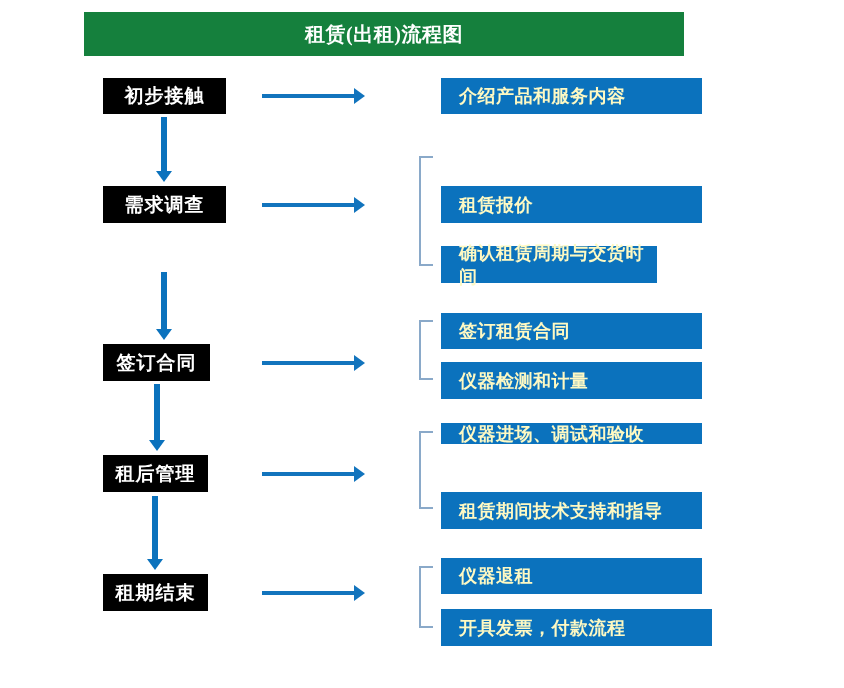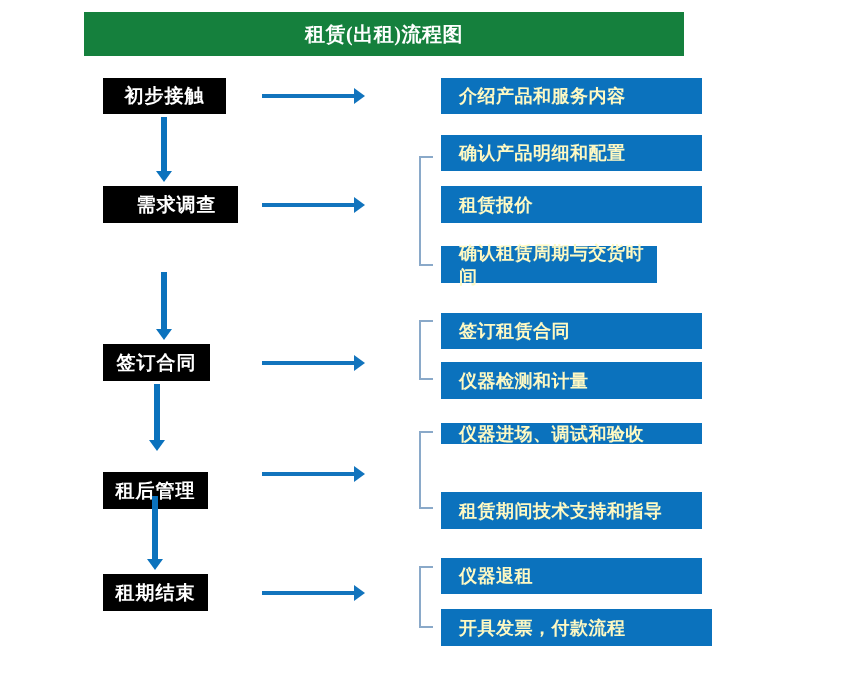--- a/index.html
+++ b/index.html
@@ -124,25 +124,25 @@
 </style>
 </head>
 <body>
 
 <div id="canvas">
 
   <div class="title-bar">租赁(出租)流程图</div>
 
   <div class="stage-box" style="left:103px; top:78px; width:123px; height:36px;">初步接触</div>
 
-  <div class="stage-box" style="left:103px; top:186px; width:123px; height:37px;padding-left:12px;">需求调查</div>
+  <div class="stage-box" style="left:103px; top:186px; width:123px; height:37px;">需求调查</div>
 
   <div class="stage-box" style="left:103px; top:344px; width:107px; height:37px;">签订合同</div>
 
-  <div class="stage-box" style="left:103px; top:455px; width:105px; height:37px;margin-top:17px;">租后管理</div>
+  <div class="stage-box" style="left:103px; top:455px; width:105px; height:37px;">租后管理</div>
 
   <div class="stage-box" style="left:103px; top:574px; width:105px; height:37px;">租期结束</div>
 
   <div class="v-arrow" style="left:154px; top:117px; height:65px;">
     <div class="shaft" style="height:54px;"></div>
     <div class="head"></div>
   </div>
 
   <div class="v-arrow" style="left:154px; top:272px; height:68px;">
     <div class="shaft" style="height:57px;"></div>
@@ -187,21 +187,20 @@
   <div class="bracket" style="left:419px; top:156px; height:110px;"></div>
 
   <div class="bracket" style="left:419px; top:320px; height:60px;"></div>
 
   <div class="bracket" style="left:419px; top:431px; height:78px;"></div>
 
   <div class="bracket" style="left:419px; top:566px; height:62px;"></div>
 
   <div class="detail-box" style="left:441px; top:78px; width:261px; height:36px;">介绍产品和服务内容</div>
 
-  <div class="detail-box" style="left:441px; top:135px; width:261px; height:36px;">确认产品明细和配置</div>
 
   <div class="detail-box" style="left:441px; top:186px; width:261px; height:37px;">租赁报价</div>
 
   <div class="detail-box" style="left:441px; top:246px; width:216px; height:37px;">确认租赁周期与交货时间</div>
 
   <div class="detail-box" style="left:441px; top:313px; width:261px; height:36px;">签订租赁合同</div>
 
   <div class="detail-box" style="left:441px; top:362px; width:261px; height:37px;">仪器检测和计量</div>
 
   <div class="detail-box" style="left:441px; top:423px; width:261px; height:21px;">仪器进场、调试和验收</div>

